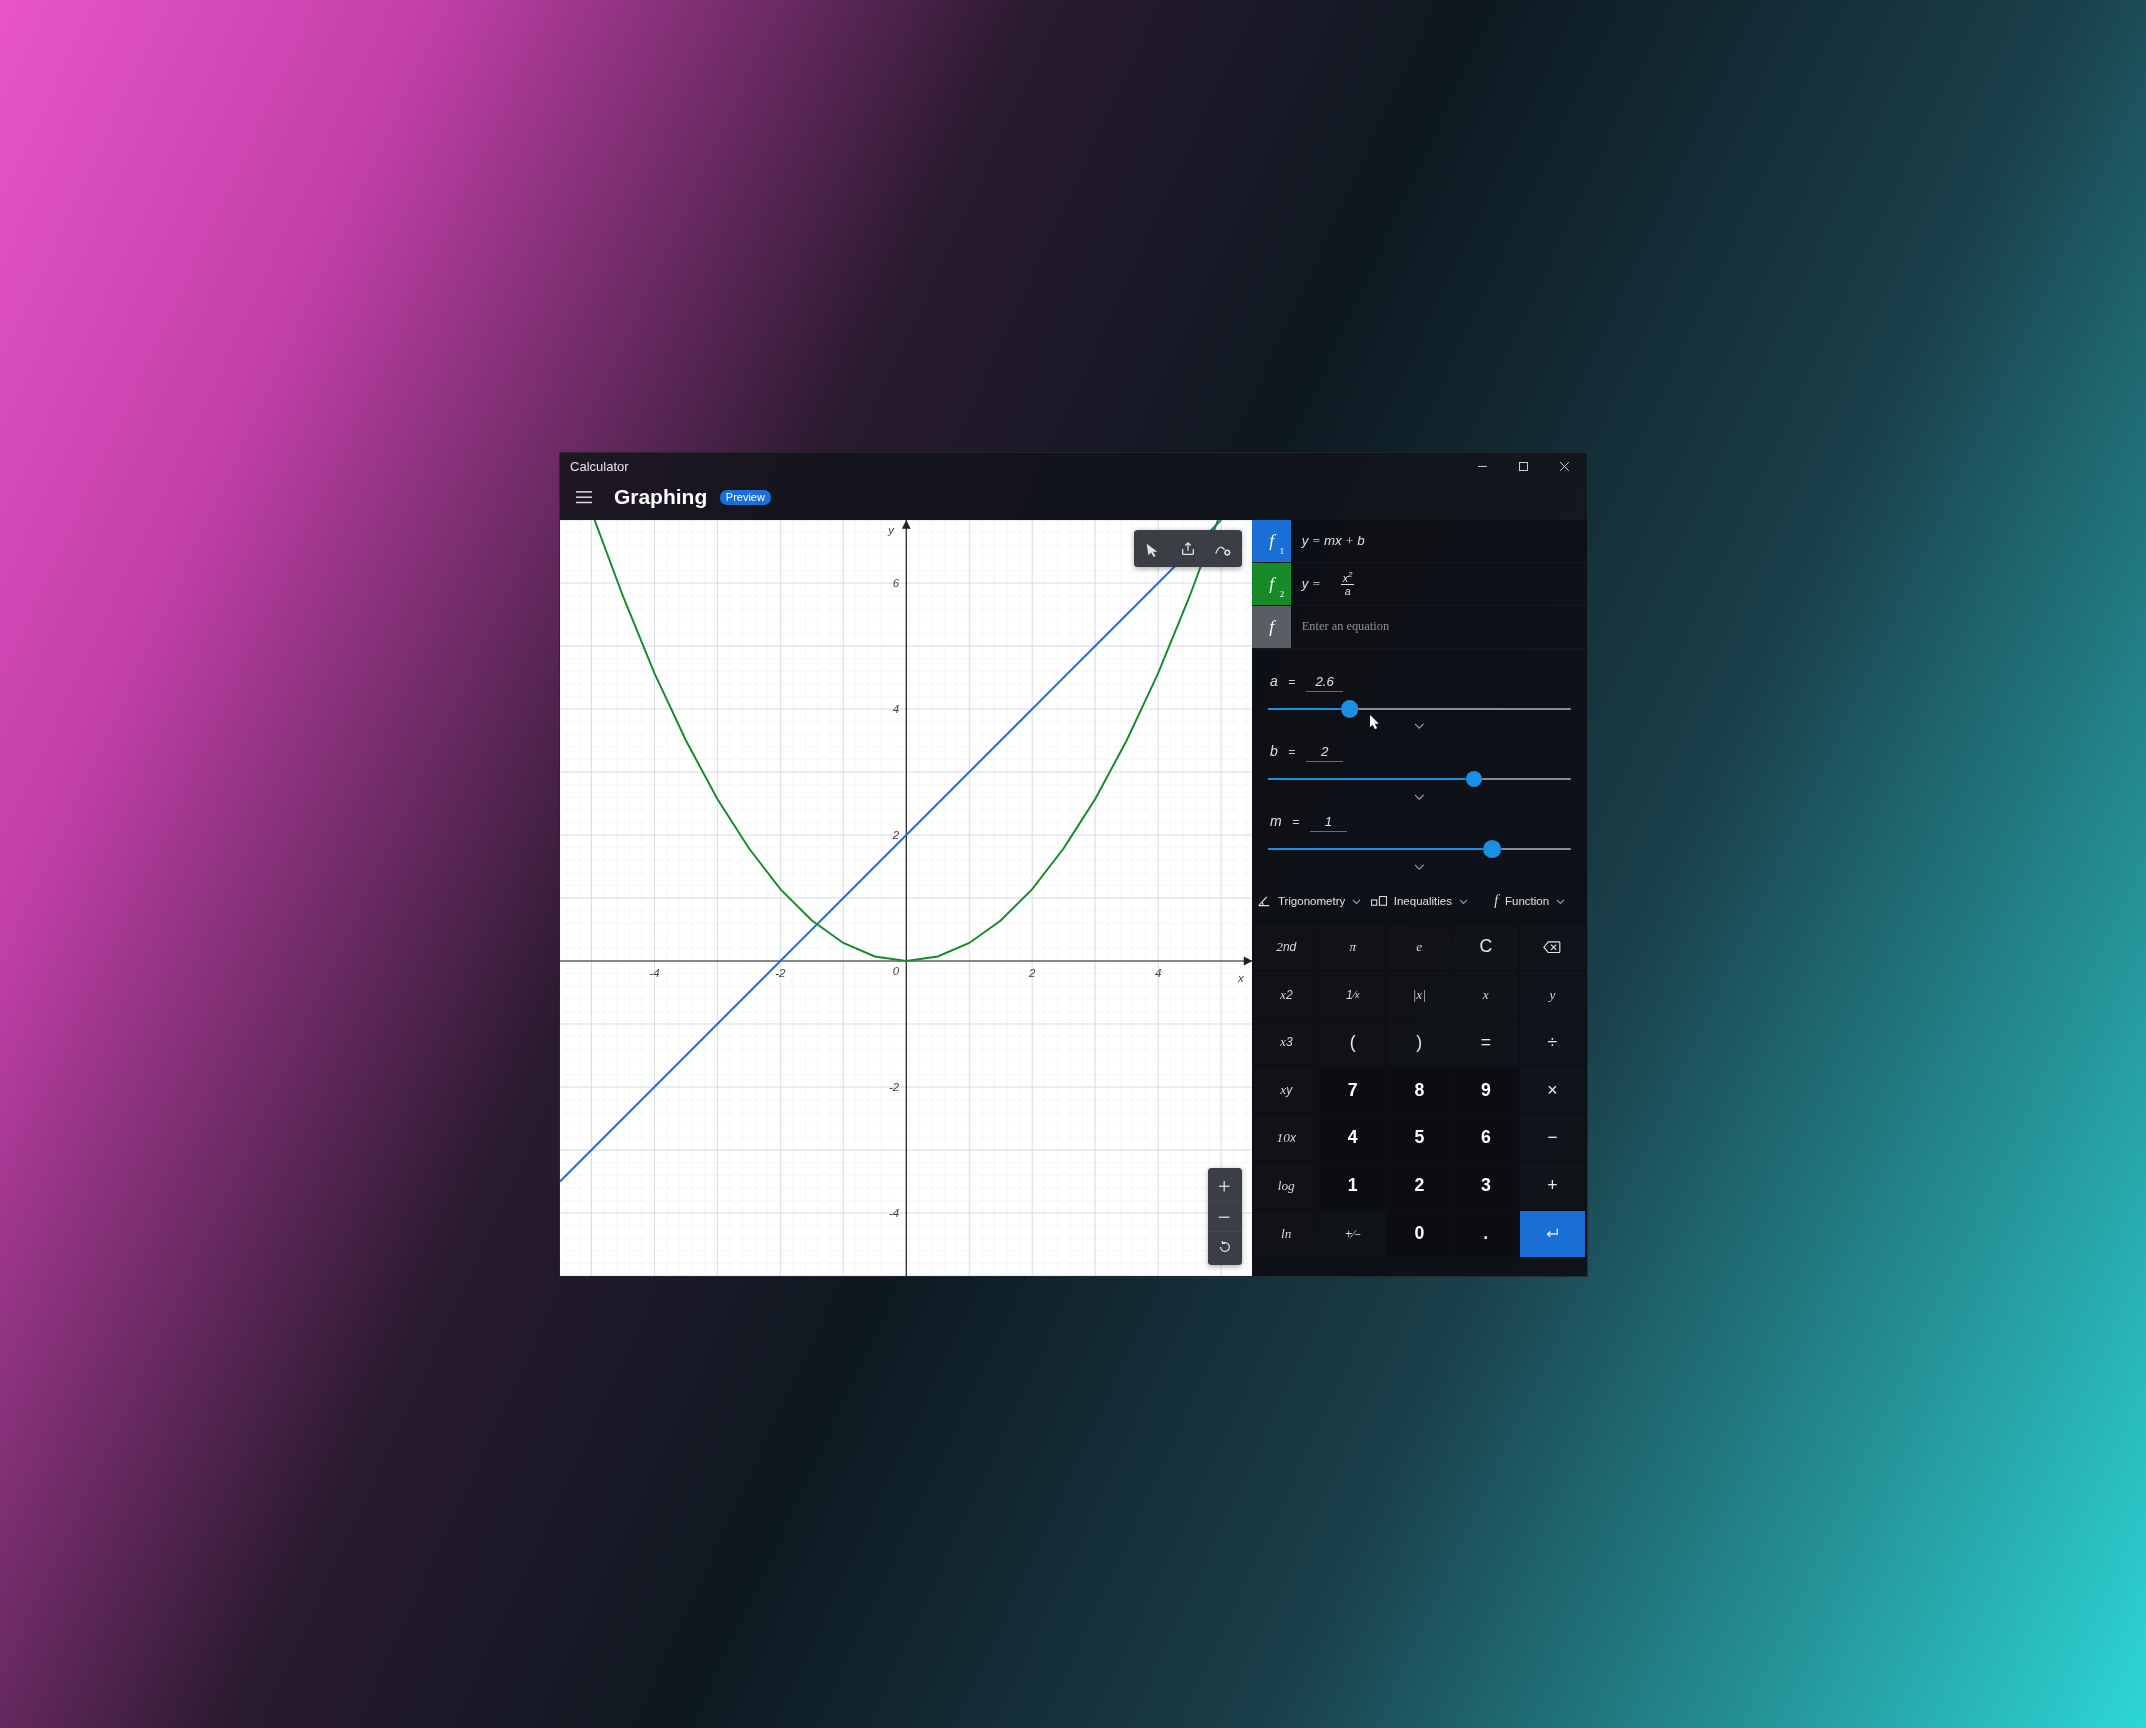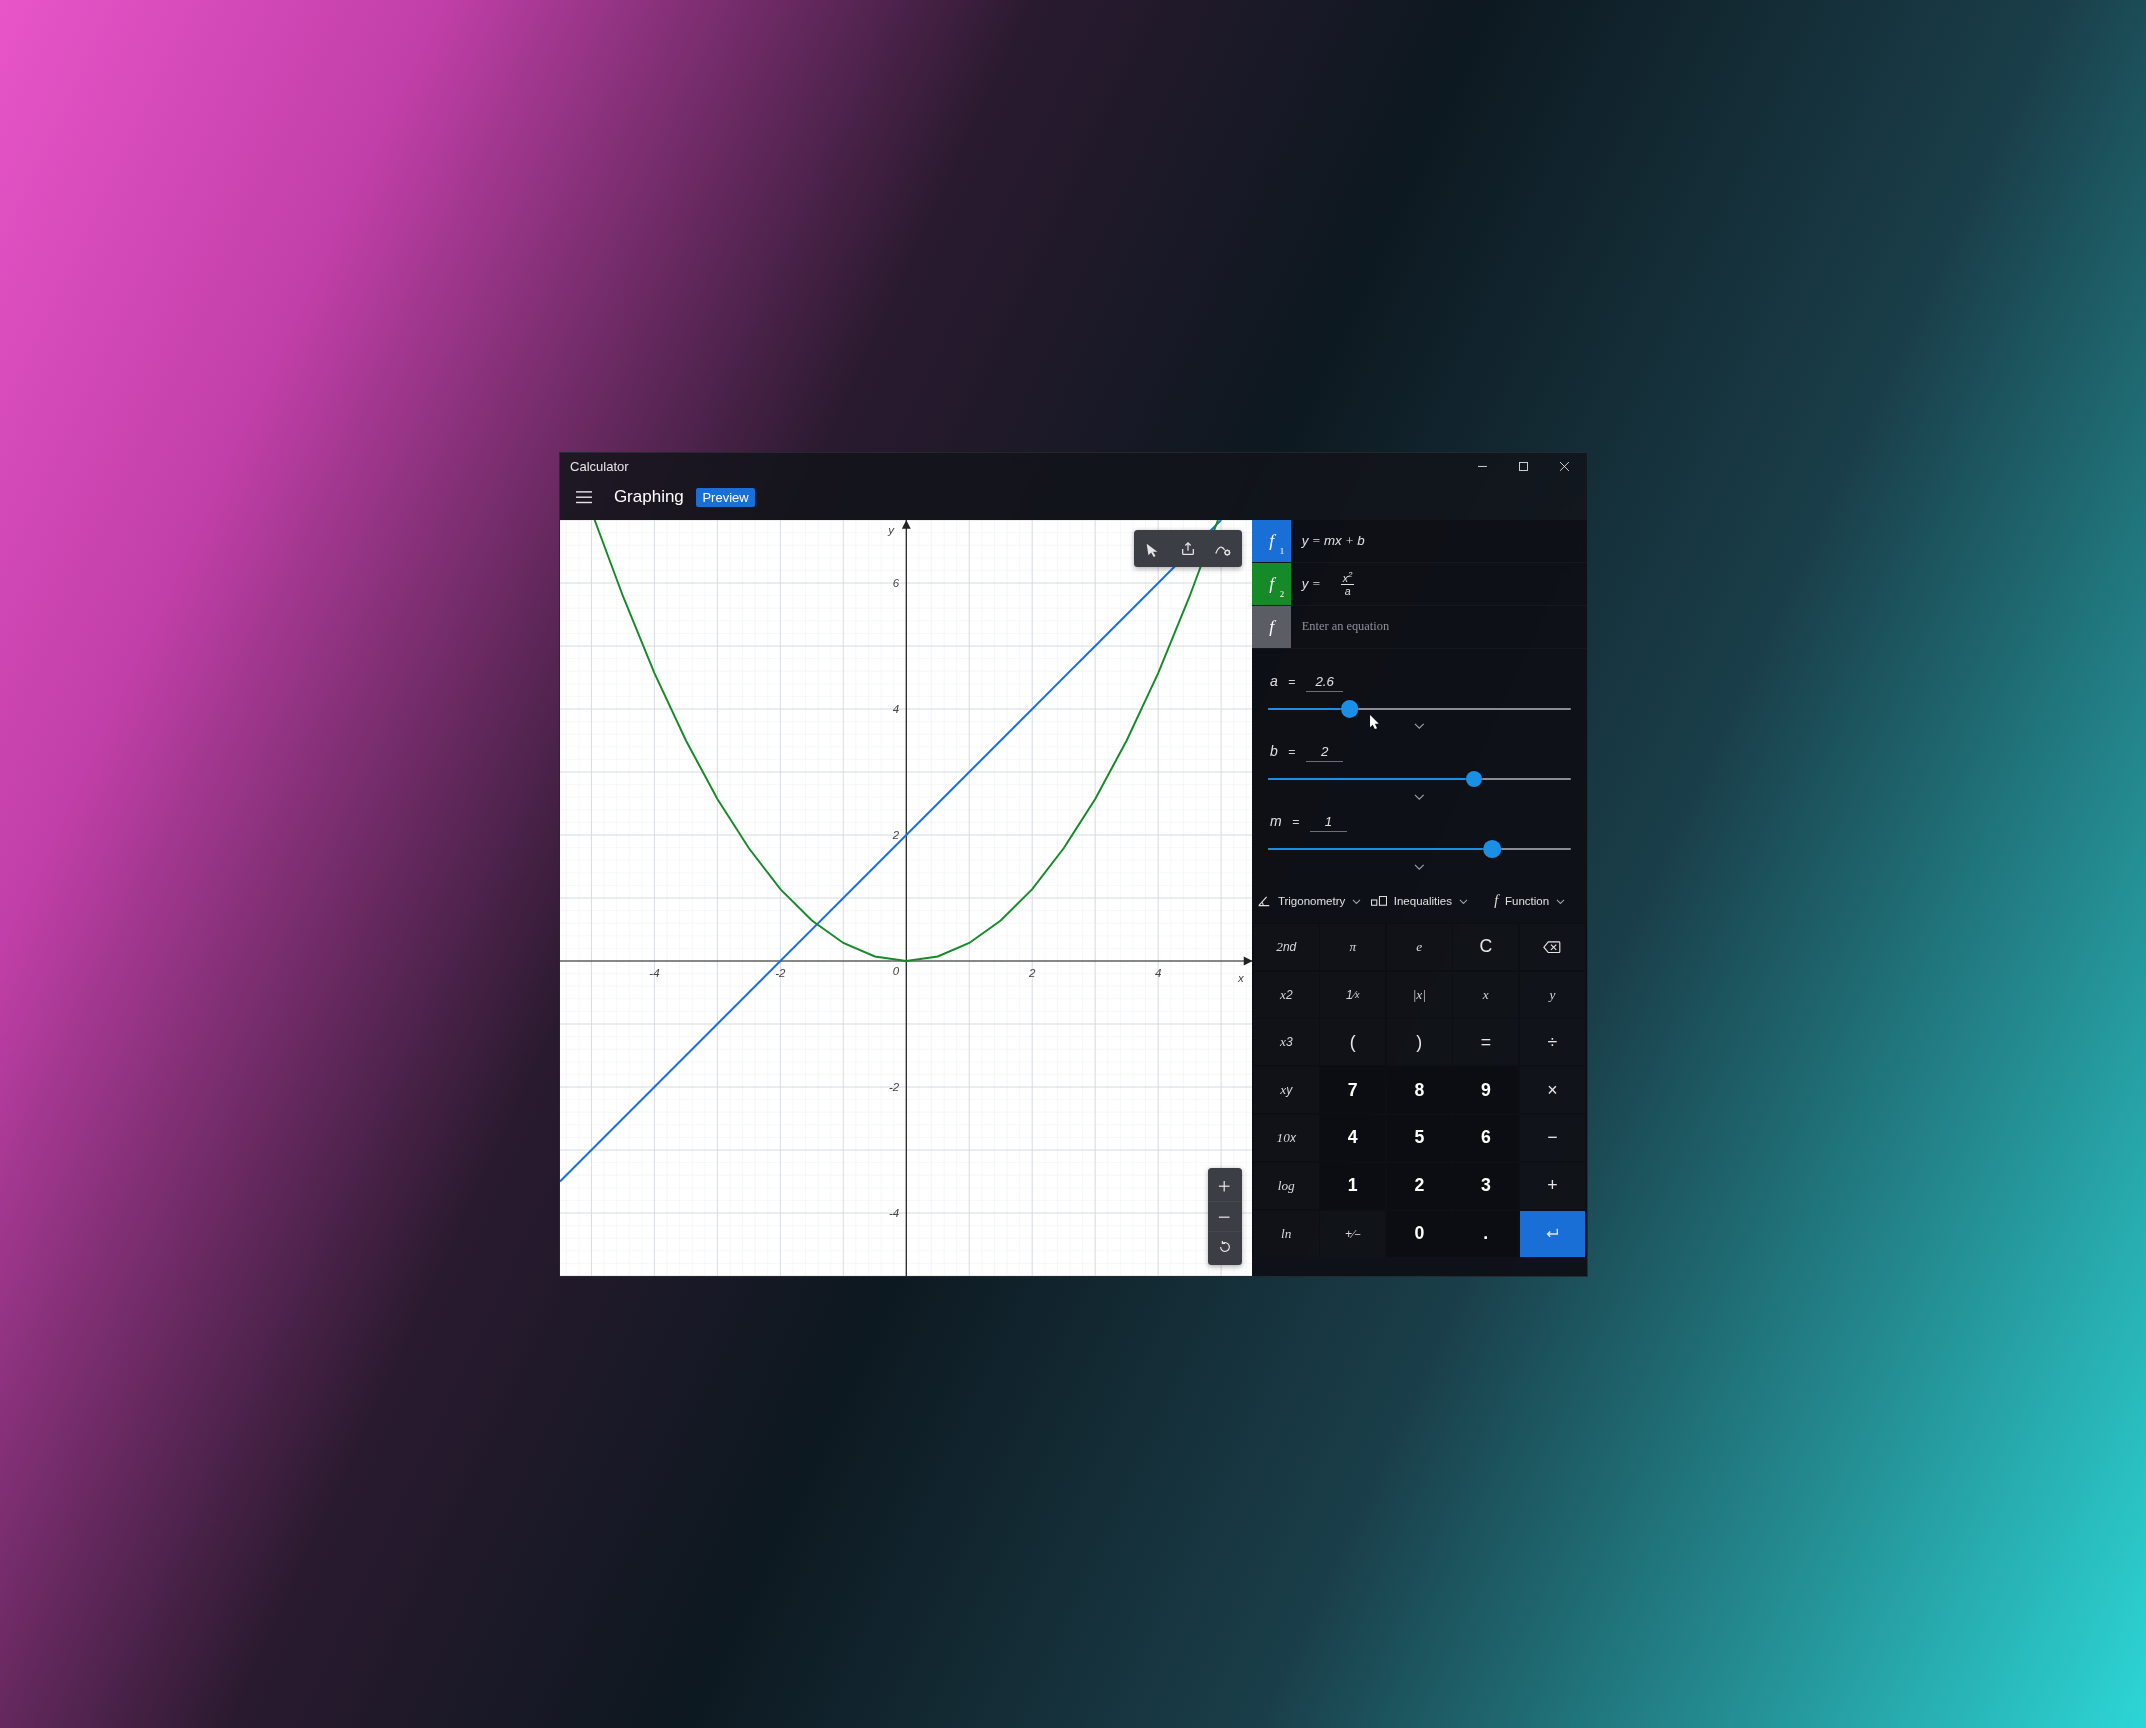--- a/index.html
+++ b/index.html
@@ -18,22 +18,22 @@
     overflow: hidden;
   }
   .titlebar {
     height: 28px; display: flex; align-items: center; justify-content: space-between;
     padding: 0 1.8px 0 10.6px; color: #e6e6e6; font-size: 13px;
   }
   .wincontrols { display: flex; }
   .winbtn { width: 41px; height: 28px; display:flex; align-items:center; justify-content:center; color:#e6e6e6; }
   .header { height: 39px; display:flex; align-items:center; gap:12.4px; padding: 0 7px 5.3px 7px; }
   .ham { width: 35px; height: 35px; display:flex; align-items:center; justify-content:center; color:#e6e6e6; }
-  .modetitle { color:#fff; font-size: 17px; font-weight:400; }
-  .badge { background:#1a6fd6; color:#fff; font-size:13px; padding:1.8px 6.2px; border-radius:2px; }
+  .modetitle { color:#fff; font-size: 21px; font-weight:700; }
+  .badge { background:#1a6fd6; color:#fff; font-size:11px; padding:1.8px 6.2px; border-radius:7px; }
   .content { flex:1; display:flex; overflow:hidden; }
   .graph-pane { position:relative; flex: 1 1 auto; background:#fff; }
   .graph-pane svg.plot { width:100%; height:100%; display:block; }
   .graph-toolbar {
     position:absolute; top:10.6px; right:10.6px; background:#3b3e44; border-radius:3.5px;
     display:flex; padding:3.5px; gap:5.3px; box-shadow:0 1.8px 5.3px rgba(0,0,0,0.3);
   }
   .gtb-btn { width:30px; height:30px; display:flex; align-items:center; justify-content:center; color:#e6e6e6; border-radius:2.7px;}
   .zoomctrl {
     position:absolute; right:10.6px; bottom:10.6px; width:34px; background:#3b3e44; border-radius:3.5px;

